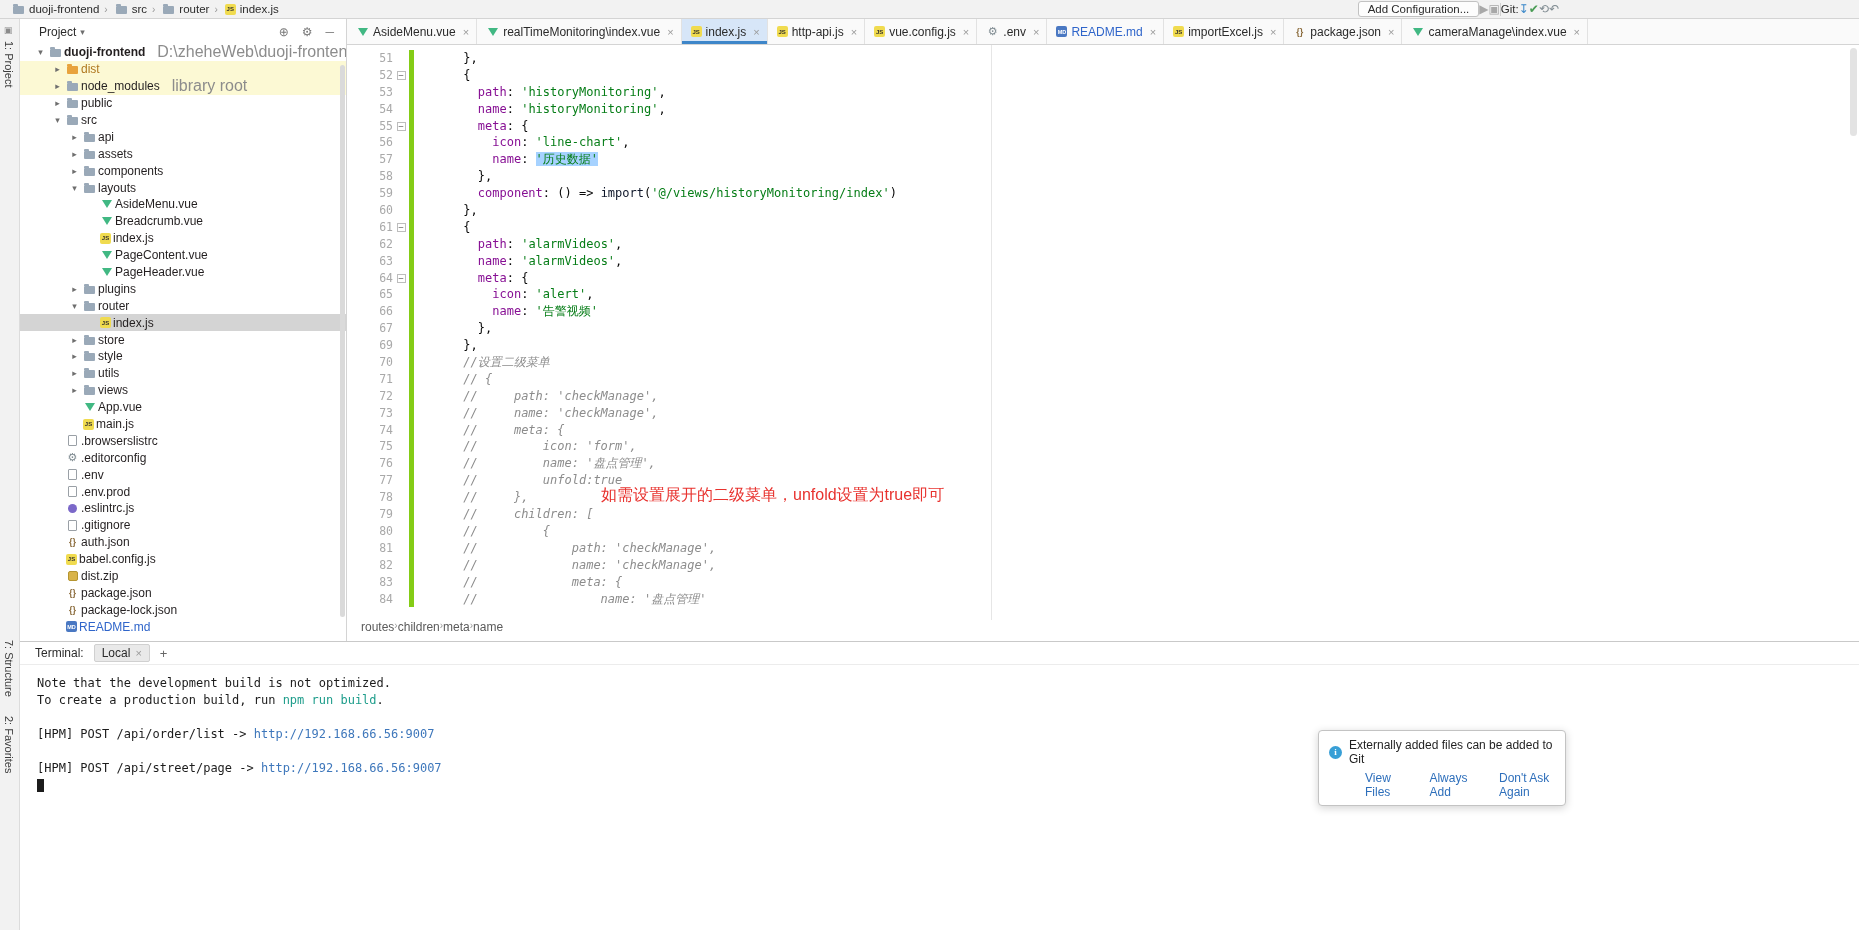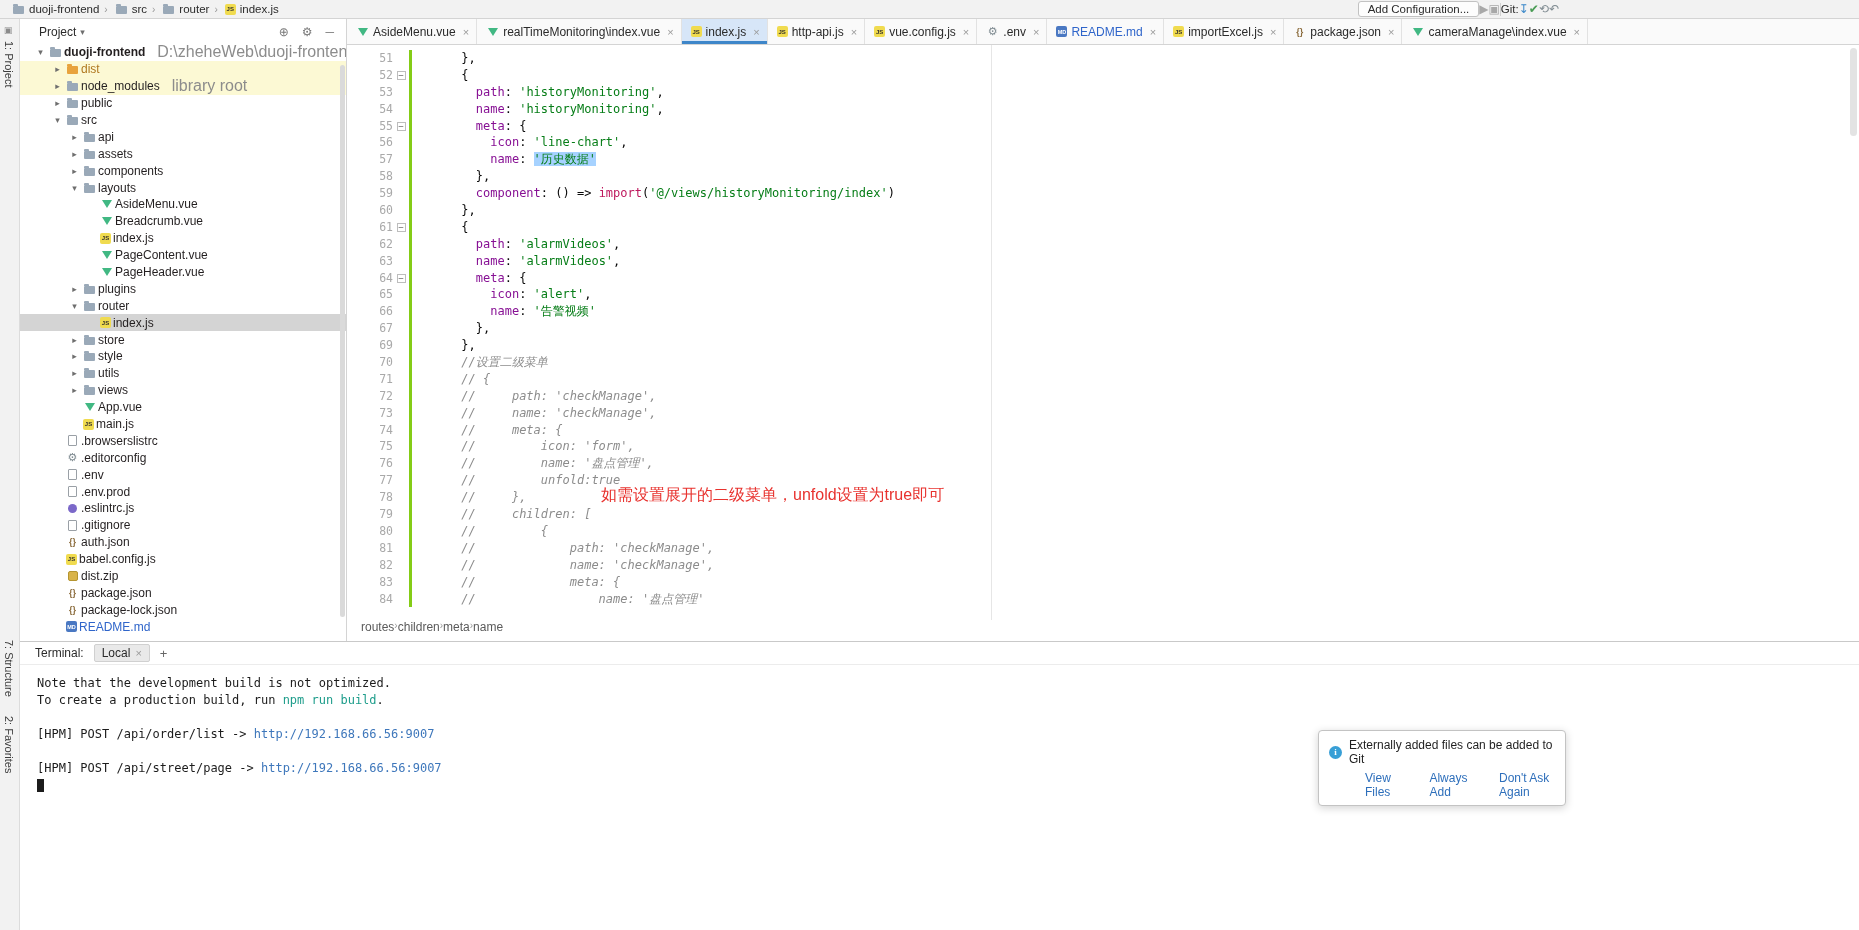--- a/index.html
+++ b/index.html
@@ -66,26 +66,26 @@
   .tab{display:flex;align-items:center;padding:0 7px;border-right:1px solid #e2e2e2;gap:4px;font-size:12px;color:#2b2b2b}
   .tab.active{background:#d7e6f8;box-shadow:inset 0 -3px 0 #3e86c9}
   .tab .close{color:#9a9a9a;font-size:11px;margin-left:3px}
   .tab-label.blue{color:#2f65ca}
 
   
   #editor{position:absolute;left:347px;top:45px;right:0;height:575px;background:#fff;overflow:hidden;z-index:3}
   #guide{position:absolute;left:644px;top:0;bottom:0;width:1px;background:#e6e6e6}
   #code{position:relative;padding-top:5px}
   .cl{display:flex;height:16.9px;line-height:16.9px;font-family:"DejaVu Sans Mono",monospace;font-size:12px;white-space:pre}
-  .gut{flex:none;width:62px;display:flex;align-items:center;justify-content:flex-end;border-right:3px solid #84cc16}
+  .gut{flex:none;width:62px;display:flex;align-items:center;justify-content:flex-end;border-right:5px solid #84cc16}
   .ln{color:#a9a9a9;font-size:11.5px;width:34px;text-align:right}
   .fb{width:16px;display:flex;justify-content:center;align-items:center}
   .foldbox{width:9px;height:9px;border:1px solid #bdbdbd;color:#6e6e6e;font-size:9px;line-height:7px;text-align:center;background:#fff;box-sizing:border-box}
   .cd{margin:0;padding-left:6px;font:inherit}
-  .p{color:#080808}.k{color:#871094}.s{color:#067d17}.kw{color:#be185d}
+  .p{color:#080808}.k{color:#871094}.s{color:#067d17}.kw{color:#0f172a}
   .c{color:#8c8c8c;font-style:italic}
   .selhl{color:#067d17;background:#a6d2ff}
   #annotation{position:absolute;left:254px;top:440px;color:#e8322e;font-size:16px;white-space:nowrap;z-index:4;
               font-family:"Liberation Sans",sans-serif}
   #ed-scroll{position:absolute;right:2px;top:3px;width:7px;height:88px;background:#e3e3e3;border-radius:4px}
 
   
   #edcrumbs{position:absolute;left:347px;top:620px;right:0;height:21px;background:#fff;display:flex;
             align-items:flex-start;padding-left:14px;font-size:12px;color:#5a5a5a;z-index:3}
 

